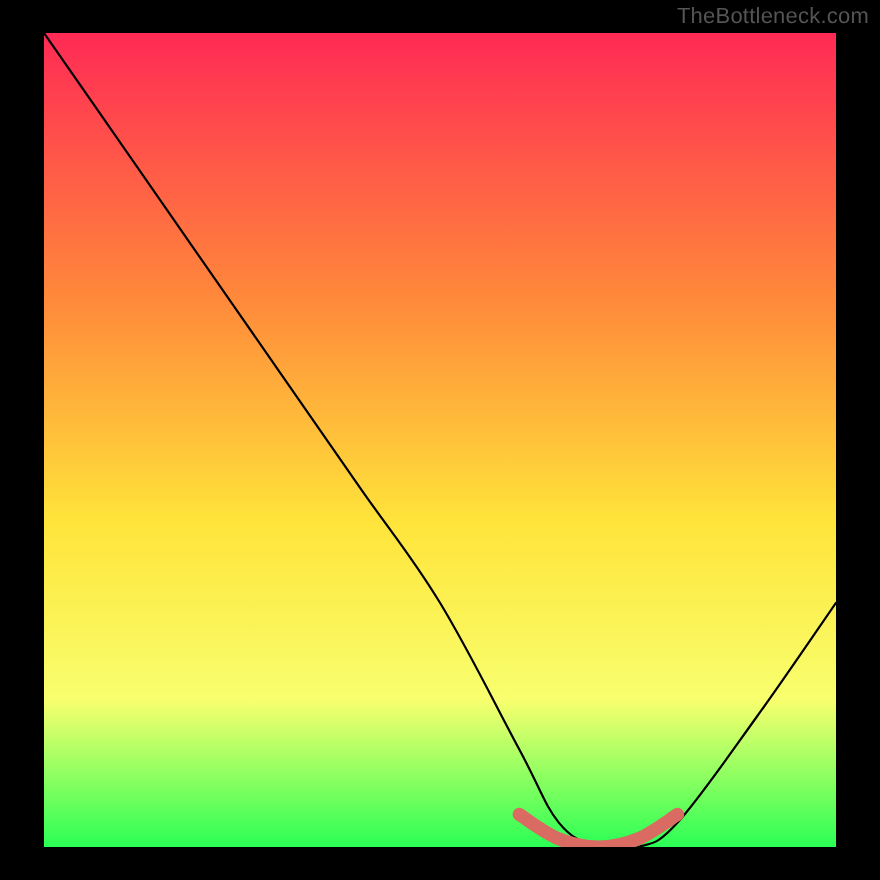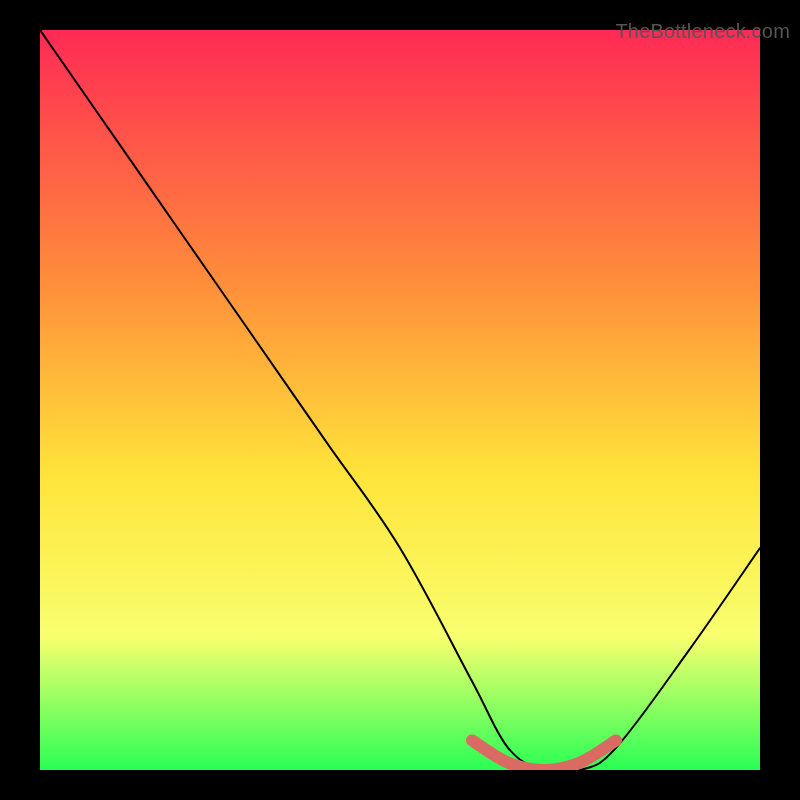--- a/index.html
+++ b/index.html
@@ -22,21 +22,20 @@
     top: 0;
   }
   .watermark {
     position: absolute;
     top: 4px;
     right: 10px;
     color: #555;
     font-size: 20px;
     font-weight: 500;
     letter-spacing: 0.2px;
-    margin-top: 16px;
   }
 </style>
 </head>
 <body>
 
 <div class="stage">
   <svg class="plot" width="800" height="800" viewBox="0 0 800 800">
     <defs>
       <linearGradient id="bg-grad" x1="0" y1="0" x2="0" y2="1">
         <stop id="g0" offset="0%" stop-color="#ff2a55"></stop>

